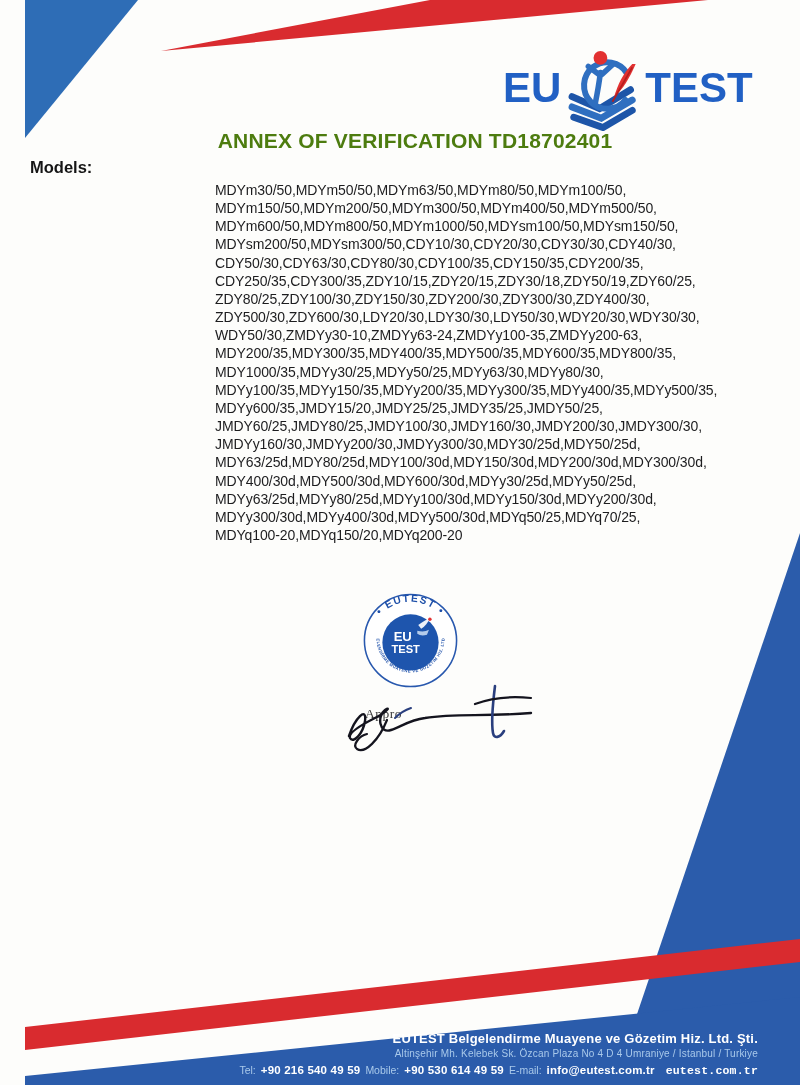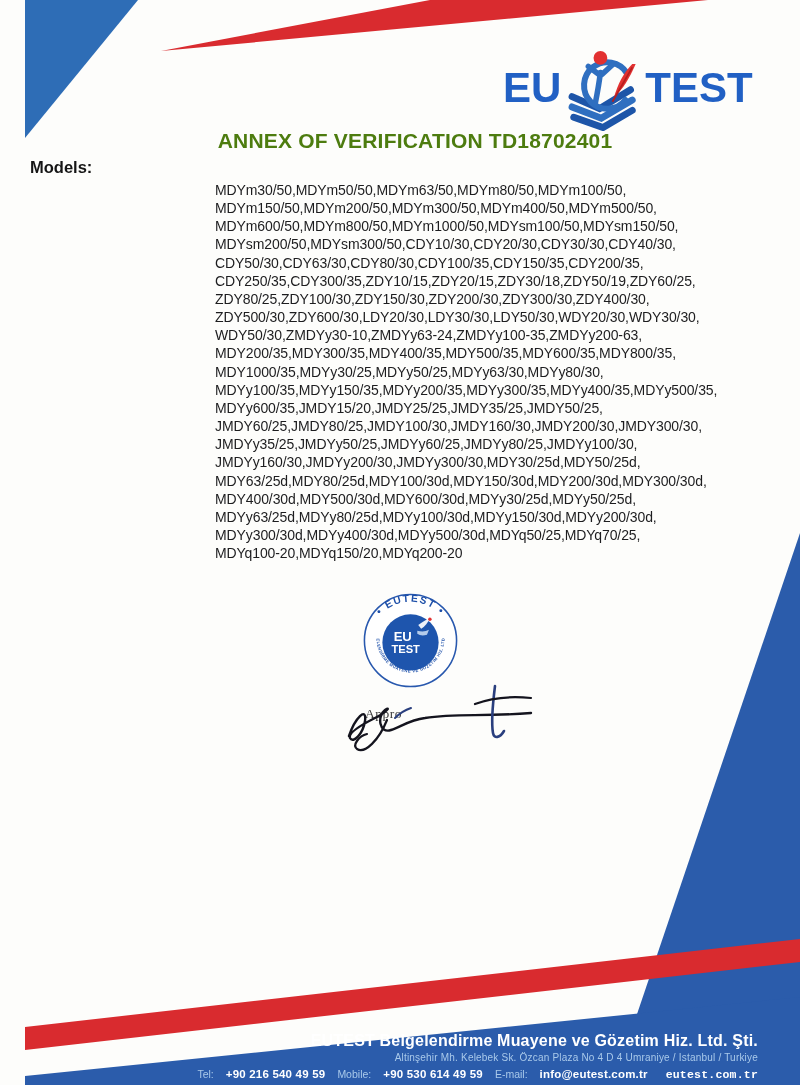--- a/index.html
+++ b/index.html
@@ -26,23 +26,23 @@
   
   .stamp{left:362px;top:592px;width:97px;height:97px;z-index:2;}
   
   .sig-wrap{left:335px;top:678px;width:215px;height:82px;z-index:2;text-align:center;}
   .sig-label{position:absolute;left:30px;top:28px;font-family:"Liberation Serif", serif;
     font-size:13.5px;color:#3a3a3a;letter-spacing:.5px;}
   .sig-ink{position:absolute;left:0;top:0;width:215px;height:82px;}
   
   .footer{right:42px;top:1031px;display:flex;flex-direction:column;align-items:flex-end;
     z-index:3;line-height:1.25;text-align:right;}
-  .footer-company{font-size:16px;font-weight:700;color:#ffffff;letter-spacing:.2px;}
+  .footer-company{font-size:13px;font-weight:700;color:#ffffff;letter-spacing:.2px;}
   .footer-address{font-size:10px;color:#a9c9ea;margin-top:1px;letter-spacing:.2px;}
-  .footer-contacts{font-size:10.5px;color:#a9c9ea;margin-top:2px;display:flex;gap:12px;align-items:baseline;}
+  .footer-contacts{font-size:10.5px;color:#a9c9ea;margin-top:2px;display:flex;gap:5px;align-items:baseline;}
   .footer-contacts .val{font-weight:700;color:#ffffff;font-size:11.5px;letter-spacing:.2px;}
   .footer-contacts .site{margin-left:6px;font-family:Liberation Mono, monospace;}
 </style>
 </head>
 <body>
 
 <svg id="decor" viewBox="0 0 800 1085" xmlns="http://www.w3.org/2000/svg">
   <polygon points="25,0 138,0 25,138" fill="#2e6db6"></polygon>
   <polygon points="161,51 430,0 708,0" fill="#d92b2f"></polygon>
   <polygon points="800,533 800,1085 613,1085" fill="#2b5cab"></polygon>
@@ -84,21 +84,20 @@
   <div class="model-line">CDY50/30,CDY63/30,CDY80/30,CDY100/35,CDY150/35,CDY200/35,</div>
   <div class="model-line">CDY250/35,CDY300/35,ZDY10/15,ZDY20/15,ZDY30/18,ZDY50/19,ZDY60/25,</div>
   <div class="model-line">ZDY80/25,ZDY100/30,ZDY150/30,ZDY200/30,ZDY300/30,ZDY400/30,</div>
   <div class="model-line">ZDY500/30,ZDY600/30,LDY20/30,LDY30/30,LDY50/30,WDY20/30,WDY30/30,</div>
   <div class="model-line">WDY50/30,ZMDYy30-10,ZMDYy63-24,ZMDYy100-35,ZMDYy200-63,</div>
   <div class="model-line">MDY200/35,MDY300/35,MDY400/35,MDY500/35,MDY600/35,MDY800/35,</div>
   <div class="model-line">MDY1000/35,MDYy30/25,MDYy50/25,MDYy63/30,MDYy80/30,</div>
   <div class="model-line">MDYy100/35,MDYy150/35,MDYy200/35,MDYy300/35,MDYy400/35,MDYy500/35,</div>
   <div class="model-line">MDYy600/35,JMDY15/20,JMDY25/25,JMDY35/25,JMDY50/25,</div>
   <div class="model-line">JMDY60/25,JMDY80/25,JMDY100/30,JMDY160/30,JMDY200/30,JMDY300/30,</div>
-  <div class="model-line">JMDYy35/25,JMDYy50/25,JMDYy60/25,JMDYy80/25,JMDYy100/30,</div>
   <div class="model-line">JMDYy160/30,JMDYy200/30,JMDYy300/30,MDY30/25d,MDY50/25d,</div>
   <div class="model-line">MDY63/25d,MDY80/25d,MDY100/30d,MDY150/30d,MDY200/30d,MDY300/30d,</div>
   <div class="model-line">MDY400/30d,MDY500/30d,MDY600/30d,MDYy30/25d,MDYy50/25d,</div>
   <div class="model-line">MDYy63/25d,MDYy80/25d,MDYy100/30d,MDYy150/30d,MDYy200/30d,</div>
   <div class="model-line">MDYy300/30d,MDYy400/30d,MDYy500/30d,MDYq50/25,MDYq70/25,</div>
   <div class="model-line">MDYq100-20,MDYq150/20,MDYq200-20</div>
 </div>
 
 <svg class="abs stamp" viewBox="0 0 100 100">
   <defs>

